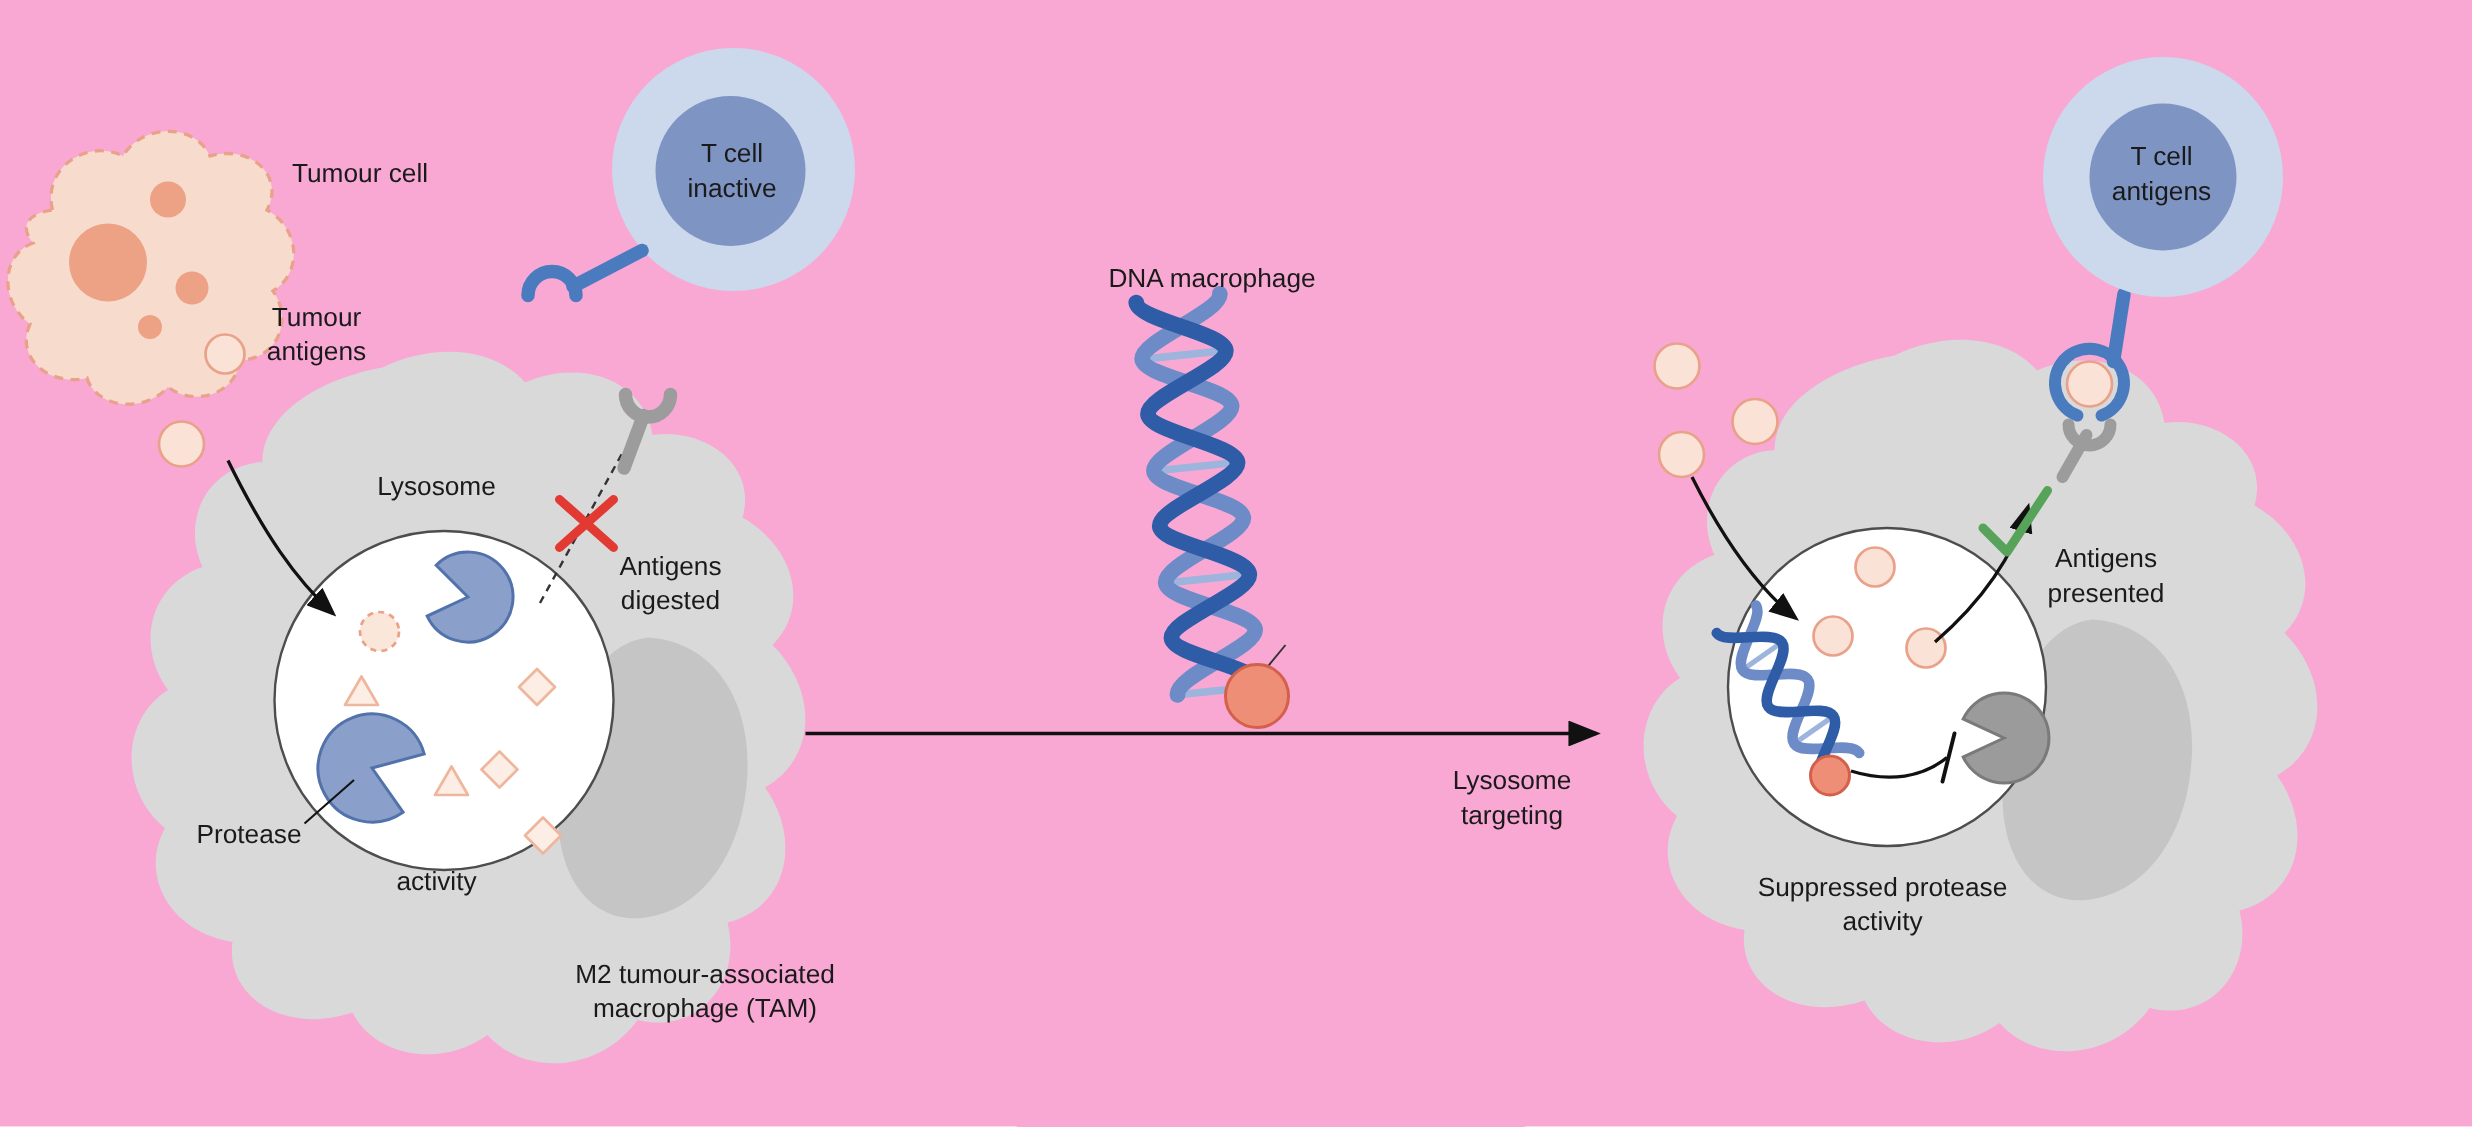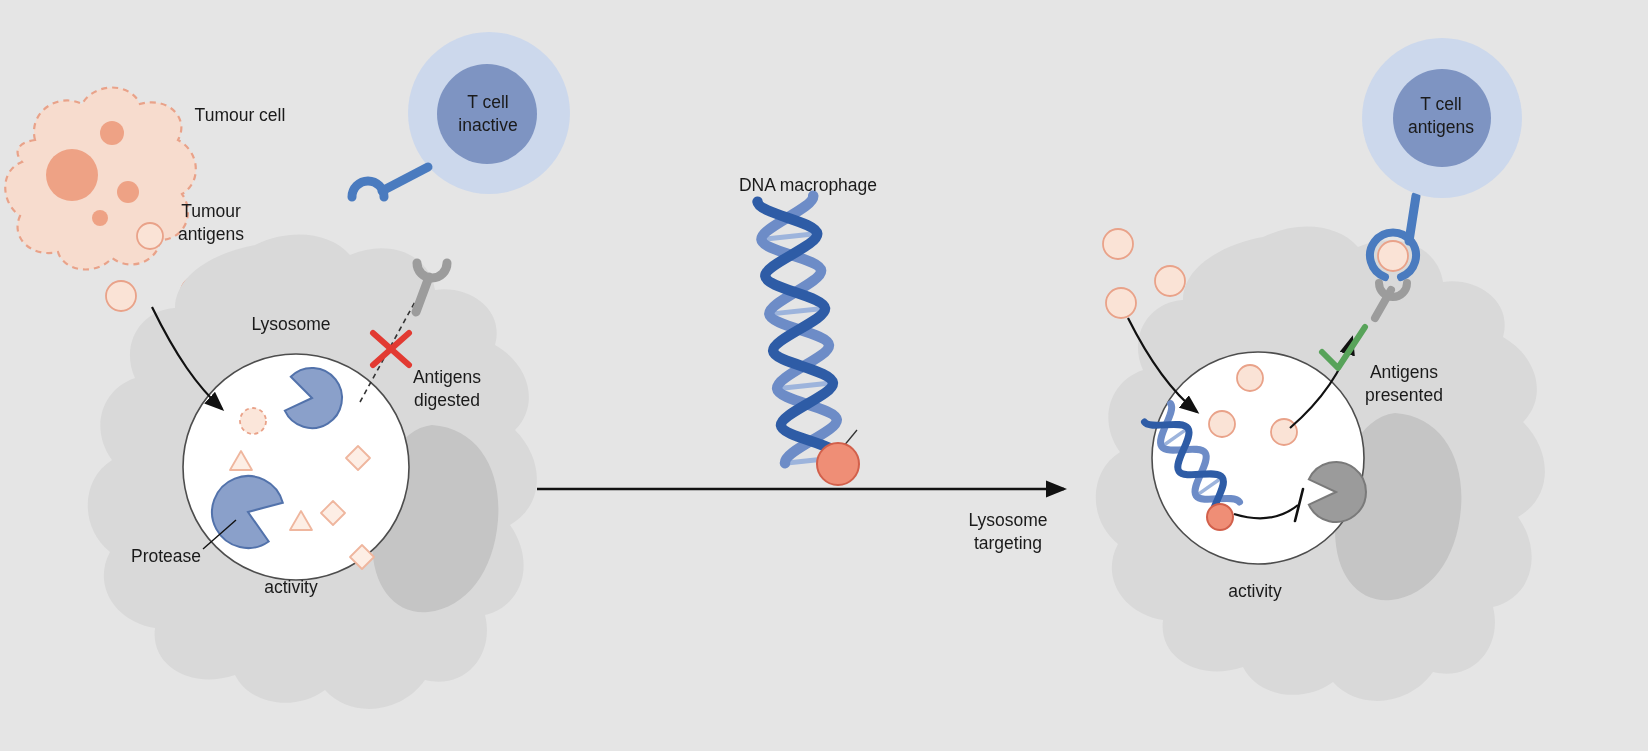--- a/index.html
+++ b/index.html
@@ -1,17 +1,17 @@
 <!DOCTYPE html>
 <html><head>
 <meta charset="utf-8">
 <style>
   html,body{margin:0;padding:0;background:#fff;}
   .canvas{
-    position:relative;width:1648px;height:751px;background:#e5e5e5;
+    position:relative;width:1648px;height:751px;background:#f9a8d4;
     font-family:"Liberation Sans", sans-serif;overflow:hidden;
   }
   .canvas > svg{position:absolute;left:0;top:0;}
   .lbl{
     position:absolute;text-align:center;font-size:17.5px;line-height:23px;
     color:#1a1a1a;white-space:nowrap;
   }
 </style>
 </head>
 <body>
@@ -148,36 +148,41 @@
   <div>Antigens</div>
   <div>digested</div>
 </div>
 
 <div class="lbl" style="left:96px;top:545px;width:140px">Protease</div>
 
 <div class="lbl" style="left:181px;top:576px;width:220px">
   <div>activity</div>
 </div>
 
+<div class="lbl" style="left:310px;top:638px;width:320px">
+  <div>M2 tumour-associated</div>
+  <div>macrophage (TAM)</div>
+</div>
 
 <div class="lbl" style="left:698px;top:174px;width:220px">DNA macrophage</div>
 
 
 <div class="lbl" style="left:928px;top:509px;width:160px">
   <div>Lysosome</div>
   <div>targeting</div>
 </div>
 
 <div class="lbl" style="left:1361px;top:93px;width:160px">
   <div>T cell</div>
   <div>antigens</div>
 </div>
 
 <div class="lbl" style="left:1319px;top:361px;width:170px">
   <div>Antigens</div>
   <div>presented</div>
 </div>
 
 <div class="lbl" style="left:1125px;top:580px;width:260px">
+  <div>Suppressed protease</div>
   <div>activity</div>
 </div>
 
 </div>
 
 </body></html>

